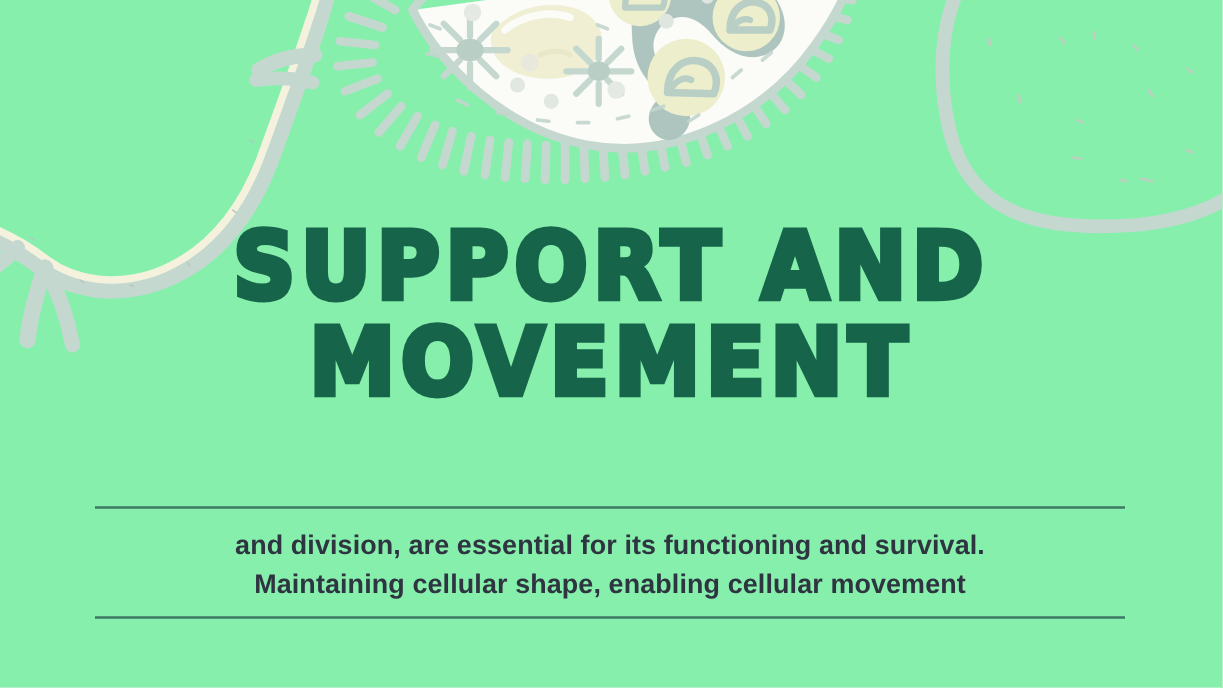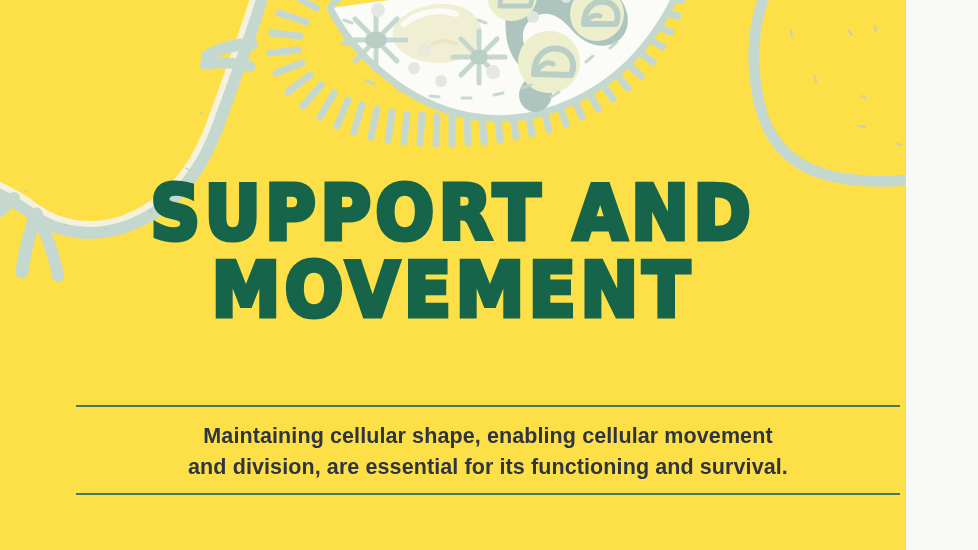--- a/index.html
+++ b/index.html
@@ -10,23 +10,23 @@
   body {
     width: 978px;
     height: 550px;
     overflow: hidden;
     background: #f9f9f8;
     font-family: "Liberation Sans", sans-serif;
   }
 
   .slide {
     position: relative;
-    width: 906px;
+    width: 978px;
     height: 550px;
-    background: #fde047;
+    background: #86efac;
     overflow: hidden;
   }
 
   
   .deco-layer {
     position: absolute;
     inset: 0;
     width: 978px;
     height: 550px;
     pointer-events: none;
@@ -264,19 +264,19 @@
   </svg>
 
   <div class="title-block">
     <span class="title-line title-line-1">Support and</span>
     <span class="title-line title-line-2">Movement</span>
   </div>
 
   <div class="subtitle-block">
     <div class="rule"></div>
     <div class="subtitle-text">
+      <span class="subtitle-line">and division, are essential for its functioning and survival.</span>
       <span class="subtitle-line">Maintaining cellular shape, enabling cellular movement</span>
-      <span class="subtitle-line">and division, are essential for its functioning and survival.</span>
     </div>
     <div class="rule"></div>
   </div>
 
 </div>
 
 </body></html>

